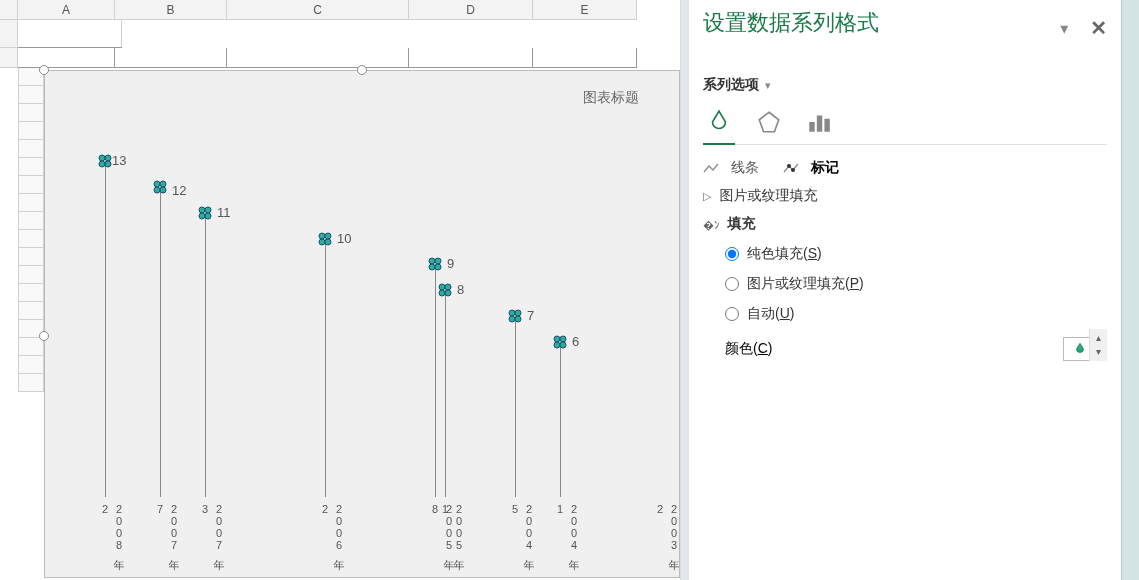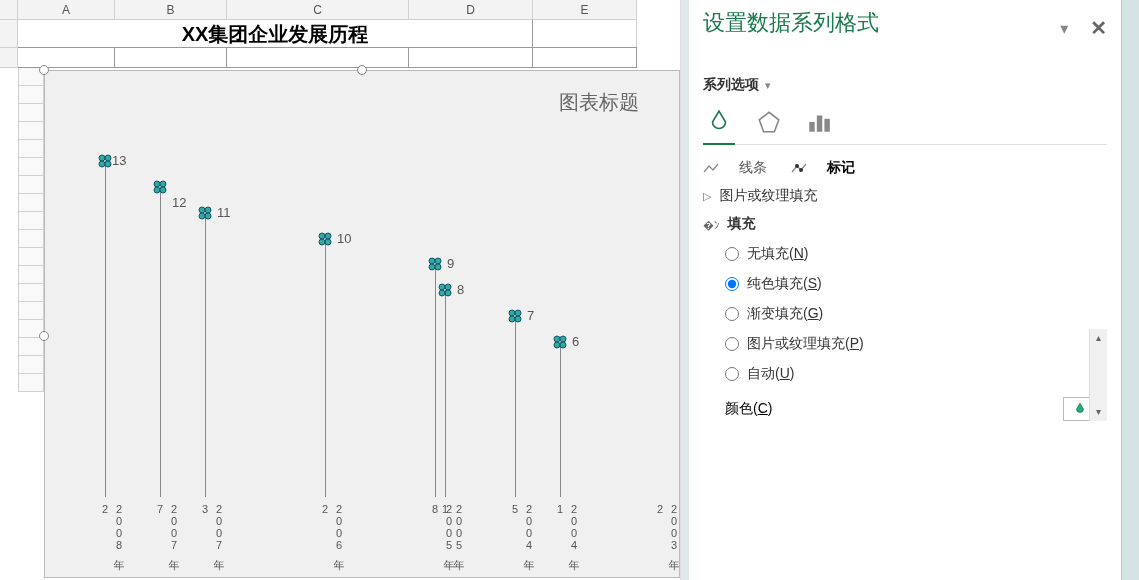--- a/index.html
+++ b/index.html
@@ -24,40 +24,40 @@
 .row2 div{border-right:1px solid #999;text-align:center;line-height:20px}
 
 
 .rowhdrs{position:absolute;left:18px;top:68px;width:26px}
 .rowhdrs div{height:18px;border:1px solid #d0d0d0;border-top:none;background:#f9f9f9}
 
 
 .chart{position:absolute;left:44px;top:70px;width:636px;height:508px;background:#f0f0f0;border:1px solid #bbb}
 .handle{position:absolute;width:10px;height:10px;border:1px solid #888;border-radius:50%;background:#fff}
 .h-tl{left:-6px;top:-6px}.h-tm{left:50%;top:-6px;margin-left:-5px}.h-ml{left:-6px;top:260px}
-.chart-title{position:absolute;right:40px;top:18px;font-size:20px;color:#666}
+.chart-title{position:absolute;right:40px;top:18px;font-size:14px;color:#666}
 .plot{position:absolute;left:20px;top:60px;right:20px;bottom:20px}
 .stem{position:absolute;bottom:60px;width:1px;background:#888}
 .marker{position:absolute;width:14px;height:14px;margin-left:-7px;margin-top:-7px}
 .marker svg{width:14px;height:14px}
 .lbl{position:absolute;font-size:13px;color:#555}
 .xlbl{position:absolute;bottom:0;font-size:11px;color:#555;writing-mode:vertical-rl;text-orientation:upright;height:54px;transform:translateX(-6px)}
 
 
 .panel h1{font-size:22px;color:#1a7a4a;font-weight:normal;margin-bottom:10px}
 .panel-top{display:flex;align-items:center;justify-content:space-between}
 .panel-top .dd{color:#888;cursor:pointer;font-size:16px}
 .panel-top .close{color:#666;cursor:pointer;font-size:20px;font-weight:bold}
 .series-row{margin-top:28px;font-size:14px;color:#333;display:flex;align-items:center;gap:6px}
 .series-row .arrow{font-size:11px;color:#888}
 .icon-tabs{display:flex;gap:18px;margin:12px 0 8px 0;padding-bottom:6px;border-bottom:1px solid #e0e0e0;position:relative}
 .icon-tabs .tab{width:32px;height:32px;display:flex;align-items:center;justify-content:center;cursor:pointer}
 .icon-tabs .tab.active::after{content:"";position:absolute;bottom:-1px;left:0;width:32px;border-bottom:2px solid #1a7a4a}
 .subtabs{display:flex;gap:24px;font-size:14px;margin:14px 0 10px 0;align-items:center}
-.subtabs .st{color:#555;cursor:pointer;display:flex;align-items:center;gap:20px}
+.subtabs .st{color:#555;cursor:pointer;display:flex;align-items:center;gap:12px}
 .subtabs .st.active{font-weight:bold;color:#000}
 .section{font-size:14px;color:#333;margin:10px 0;display:flex;align-items:center;gap:8px;cursor:pointer}
 .section .tri{font-size:11px;color:#666}
 .section.open .tri{transform:rotate(0)}
 .radios{margin-left:22px}
 .radio-row{display:flex;align-items:center;gap:8px;margin:12px 0;font-size:14px;color:#333}
 .radio-row input{width:14px;height:14px}
 .u{text-decoration:underline}
 .color-row{display:flex;align-items:center;justify-content:space-between;margin:14px 4px 8px 22px;font-size:14px}
 .color-btn{width:40px;height:24px;border:1px solid #bbb;display:flex;align-items:center;justify-content:center;gap:2px;cursor:pointer}
@@ -81,21 +81,20 @@
       <div class="cA">A</div>
       <div class="cB">B</div>
       <div class="cC">C</div>
       <div class="cD">D</div>
       <div class="cE">E</div>
     </div>
   </div>
   <div style="display:flex">
     <div style="width:18px;height:28px;background:#f3f3f3;border-right:1px solid #d0d0d0;border-bottom:1px solid #d0d0d0"></div>
     <div class="titlerow">
-      <div class="titlecell">XX集团企业发展历程</div>
       <div class="rest" style="width:104px"></div>
     </div>
   </div>
   <div style="display:flex">
     <div style="width:18px;height:20px;background:#f3f3f3;border-right:1px solid #d0d0d0;border-bottom:1px solid #d0d0d0"></div>
     <div class="row2">
       <div style="width:97px"></div>
         <div style="width:112px"></div>
         <div style="width:182px"></div>
         <div style="width:124px"></div>
@@ -138,21 +137,21 @@
           </svg></div>
         <div class="lbl" style="left: 47px; top: 22px;">13</div>
         <div class="xlbl" style="left: 40px;">2008年2</div>
         <div class="stem" style="left: 95px; top: 55.8462px; height: 310.154px;"></div>
         <div class="marker" style="left: 95px; top: 55.8462px;"><svg viewBox="0 0 14 14">
             <circle cx="4" cy="4" r="3" fill="#3a9" stroke="#157"></circle>
             <circle cx="10" cy="4" r="3" fill="#3a9" stroke="#157"></circle>
             <circle cx="4" cy="10" r="3" fill="#3a9" stroke="#157"></circle>
             <circle cx="10" cy="10" r="3" fill="#3a9" stroke="#157"></circle>
           </svg></div>
-        <div class="lbl" style="left: 107px; top: 64px;">12</div>
+        <div class="lbl" style="left: 107px; top: 52px;">12</div>
         <div class="xlbl" style="left: 95px;">2007年7</div>
         <div class="stem" style="left: 140px; top: 81.6923px; height: 284.308px;"></div>
         <div class="marker" style="left: 140px; top: 81.6923px;"><svg viewBox="0 0 14 14">
             <circle cx="4" cy="4" r="3" fill="#3a9" stroke="#157"></circle>
             <circle cx="10" cy="4" r="3" fill="#3a9" stroke="#157"></circle>
             <circle cx="4" cy="10" r="3" fill="#3a9" stroke="#157"></circle>
             <circle cx="10" cy="10" r="3" fill="#3a9" stroke="#157"></circle>
           </svg></div>
         <div class="lbl" style="left: 152px; top: 73.6923px;">11</div>
         <div class="xlbl" style="left: 140px;">2007年3</div>
@@ -262,30 +261,22 @@
     <span class="tri">▷</span>
     <span>图片或纹理填充</span>
   </div>
   <div class="section open">
     <span class="tri">�ﾝ</span>
     <b>填充</b>
   </div>
 
   <div class="radios">
     <label class="radio-row">
-          <input type="radio" name="fill" style="">
-          <span><span>无填充(</span><span class="u">N</span><span>)</span></span>
-        </label>
-    <label class="radio-row">
           <input type="radio" name="fill" checked="" style="">
           <span><span>纯色填充(</span><span class="u">S</span><span>)</span></span>
-        </label>
-    <label class="radio-row">
-          <input type="radio" name="fill" style="">
-          <span><span>渐变填充(</span><span class="u">G</span><span>)</span></span>
         </label>
     <label class="radio-row">
           <input type="radio" name="fill" style="">
           <span><span>图片或纹理填充(</span><span class="u">P</span><span>)</span></span>
         </label>
     <label class="radio-row">
           <input type="radio" name="fill" style="">
           <span><span>自动(</span><span class="u">U</span><span>)</span></span>
         </label>
   </div>

